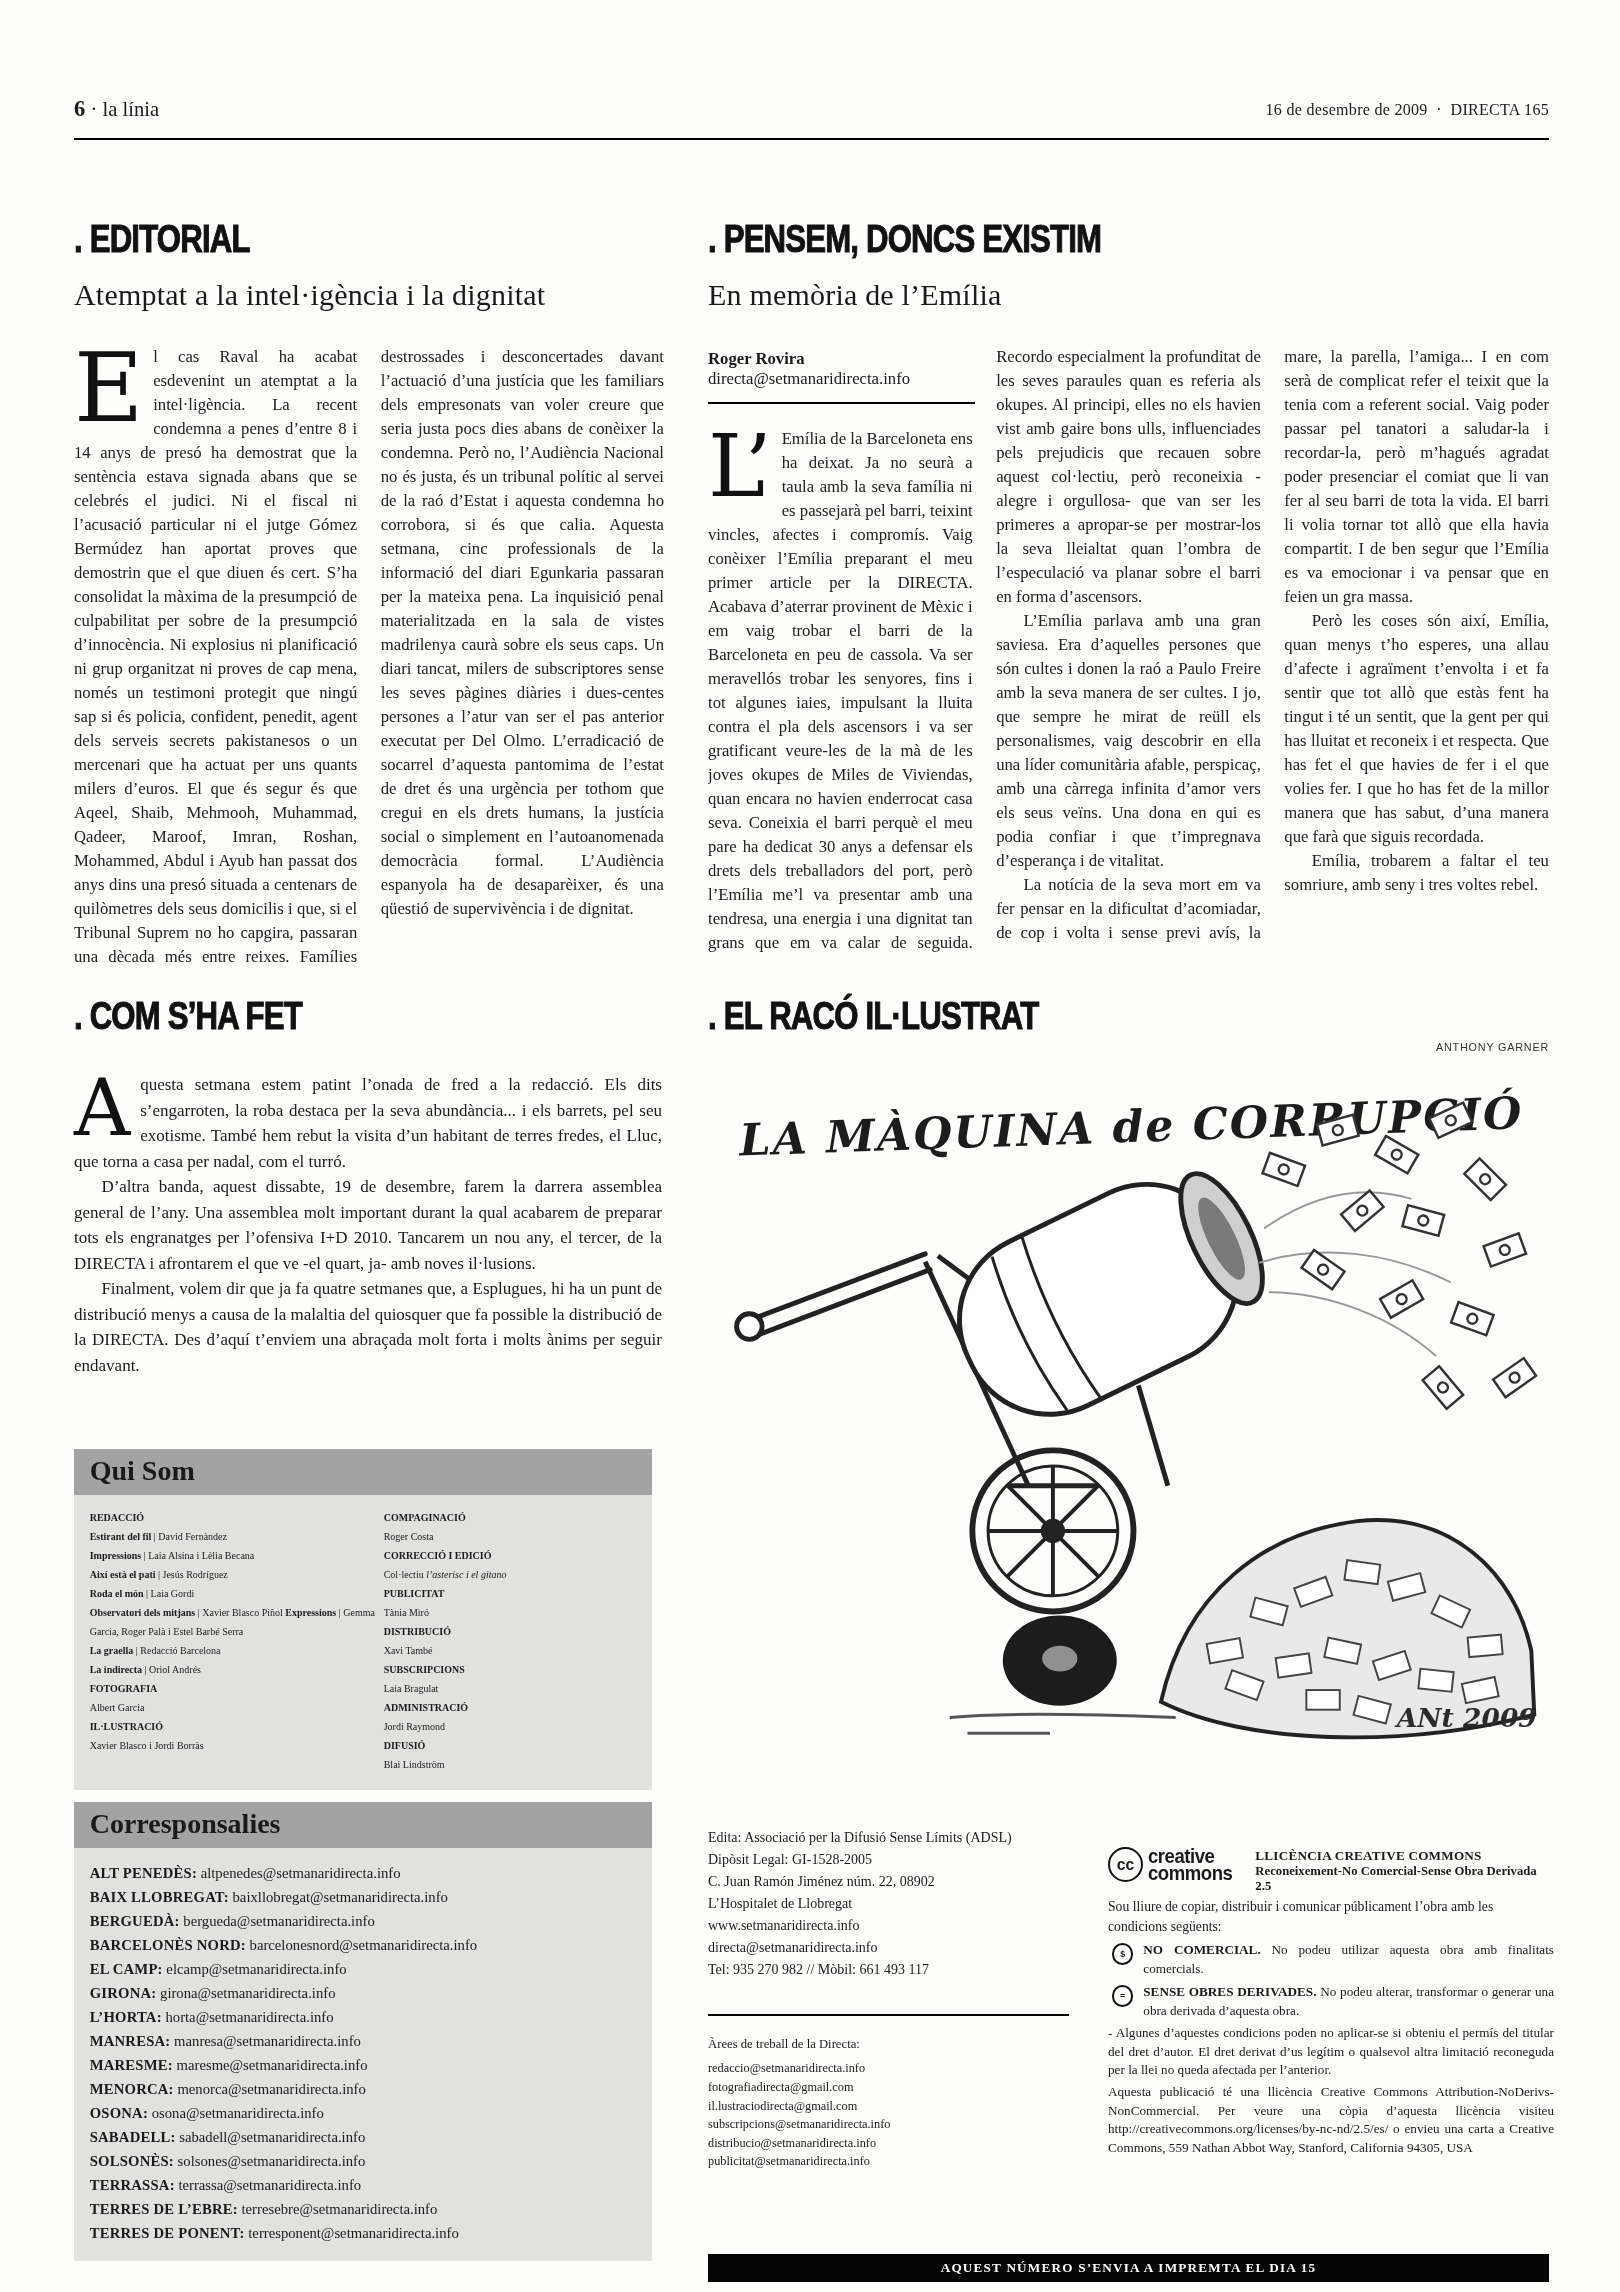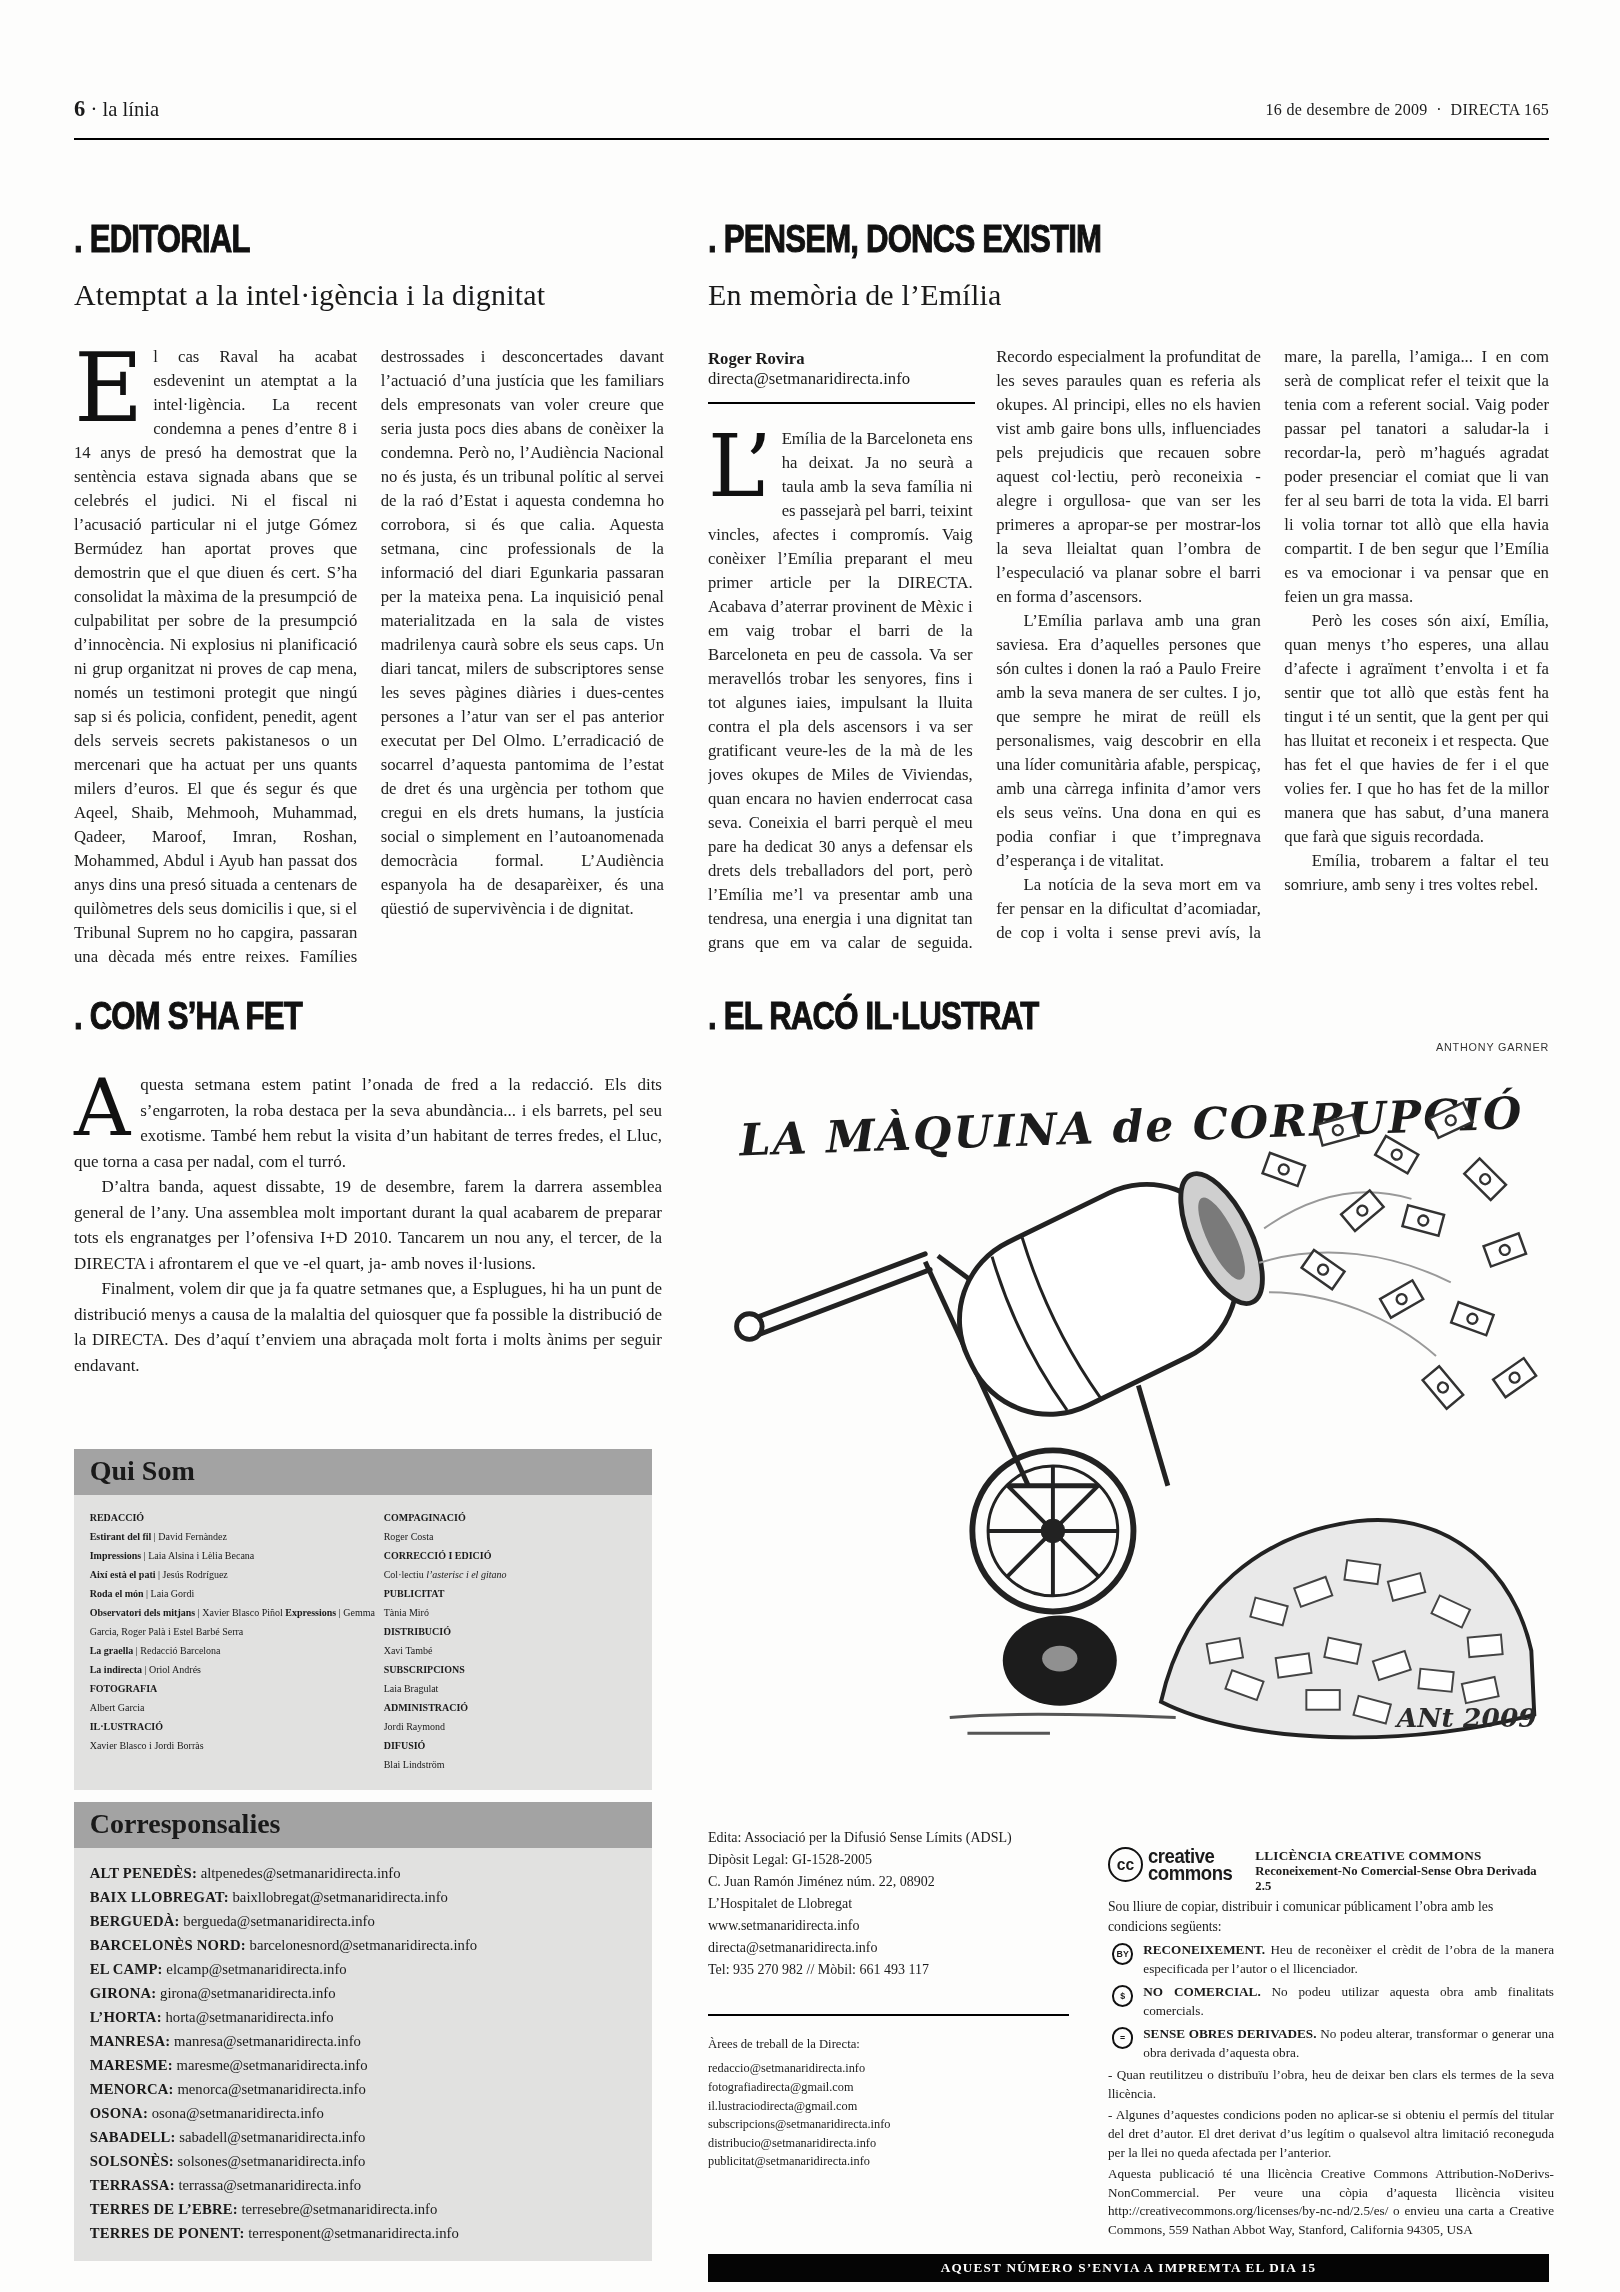--- a/index.html
+++ b/index.html
@@ -407,38 +407,33 @@
       </div>
     </div>
     <div class="cc-titles">
       <div class="cc-t1">LLICÈNCIA CREATIVE COMMONS</div>
       <div class="cc-t2">Reconeixement-No Comercial-Sense Obra Derivada 2.5</div>
     </div>
   </div>
   <div class="cc-intro">Sou lliure de copiar, distribuir i comunicar públicament l’obra amb les condicions següents:</div>
   <div>
 
-      <div class="cc-item">
-        <span class="cc-ico">BY</span>
-        <span class="cc-txt"><b>RECONEIXEMENT.</b> <span>Heu de reconèixer el crèdit de l’obra de la manera especificada per l’autor o el llicenciador.</span></span>
-      </div>
 
       <div class="cc-item">
         <span class="cc-ico">$</span>
         <span class="cc-txt"><b>NO COMERCIAL.</b> <span>No podeu utilizar aquesta obra amb finalitats comercials.</span></span>
       </div>
 
       <div class="cc-item">
         <span class="cc-ico">=</span>
         <span class="cc-txt"><b>SENSE OBRES DERIVADES.</b> <span>No podeu alterar, transformar o generar una obra derivada d’aquesta obra.</span></span>
       </div>
     </div>
   <div class="cc-notes">
 
-  <p>- Quan reutilitzeu o distribuïu l’obra, heu de deixar ben clars els termes de la seva llicència.</p>
       <p>- Algunes d’aquestes condicions poden no aplicar-se si obteniu el permís del titular del dret d’autor. El dret derivat d’us legítim o qualsevol altra limitació reconeguda per la llei no queda afectada per l’anterior.</p>
       <p>Aquesta publicació té una llicència Creative Commons Attribution-NoDerivs- NonCommercial. Per veure una còpia d’aquesta llicència visiteu http://creativecommons.org/licenses/by-nc-nd/2.5/es/ o envieu una carta a Creative Commons, 559 Nathan Abbot Way, Stanford, California 94305, USA</p>
     </div>
 </div>
 
 <div class="abs imprint">
   <span>AQUEST NÚMERO S’ENVIA A IMPREMTA EL DIA 15</span>
 </div>
 
 

